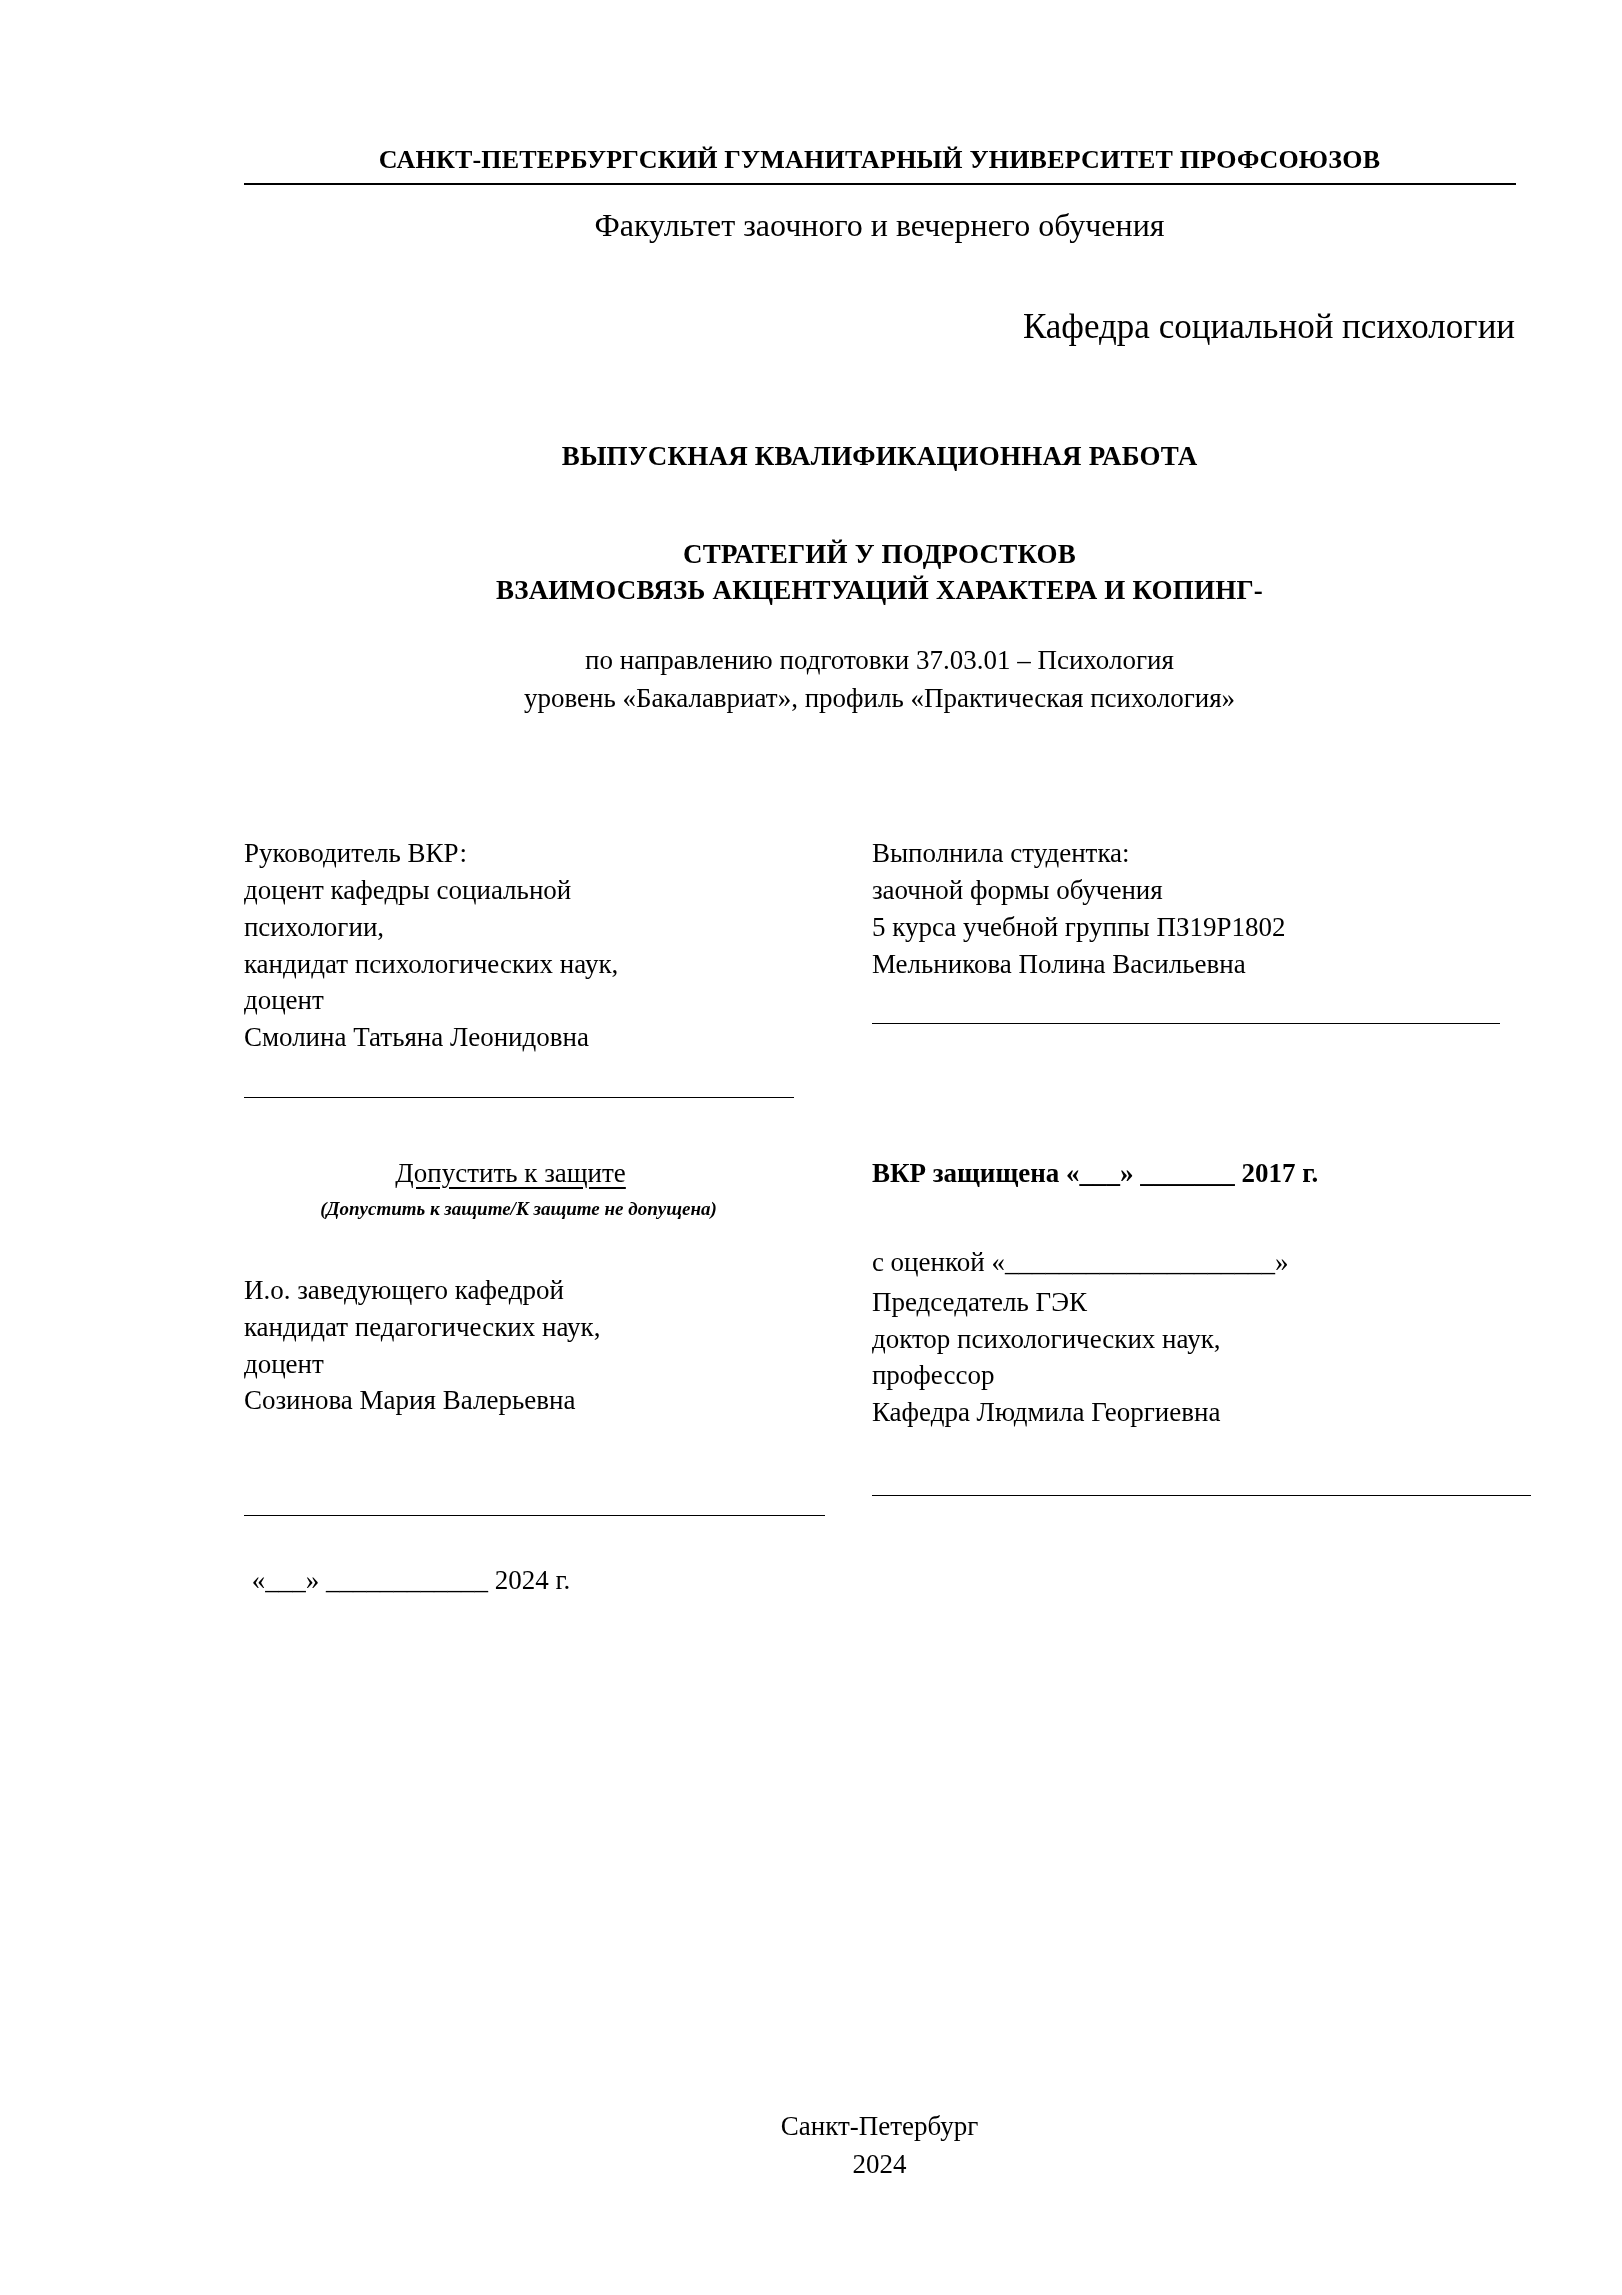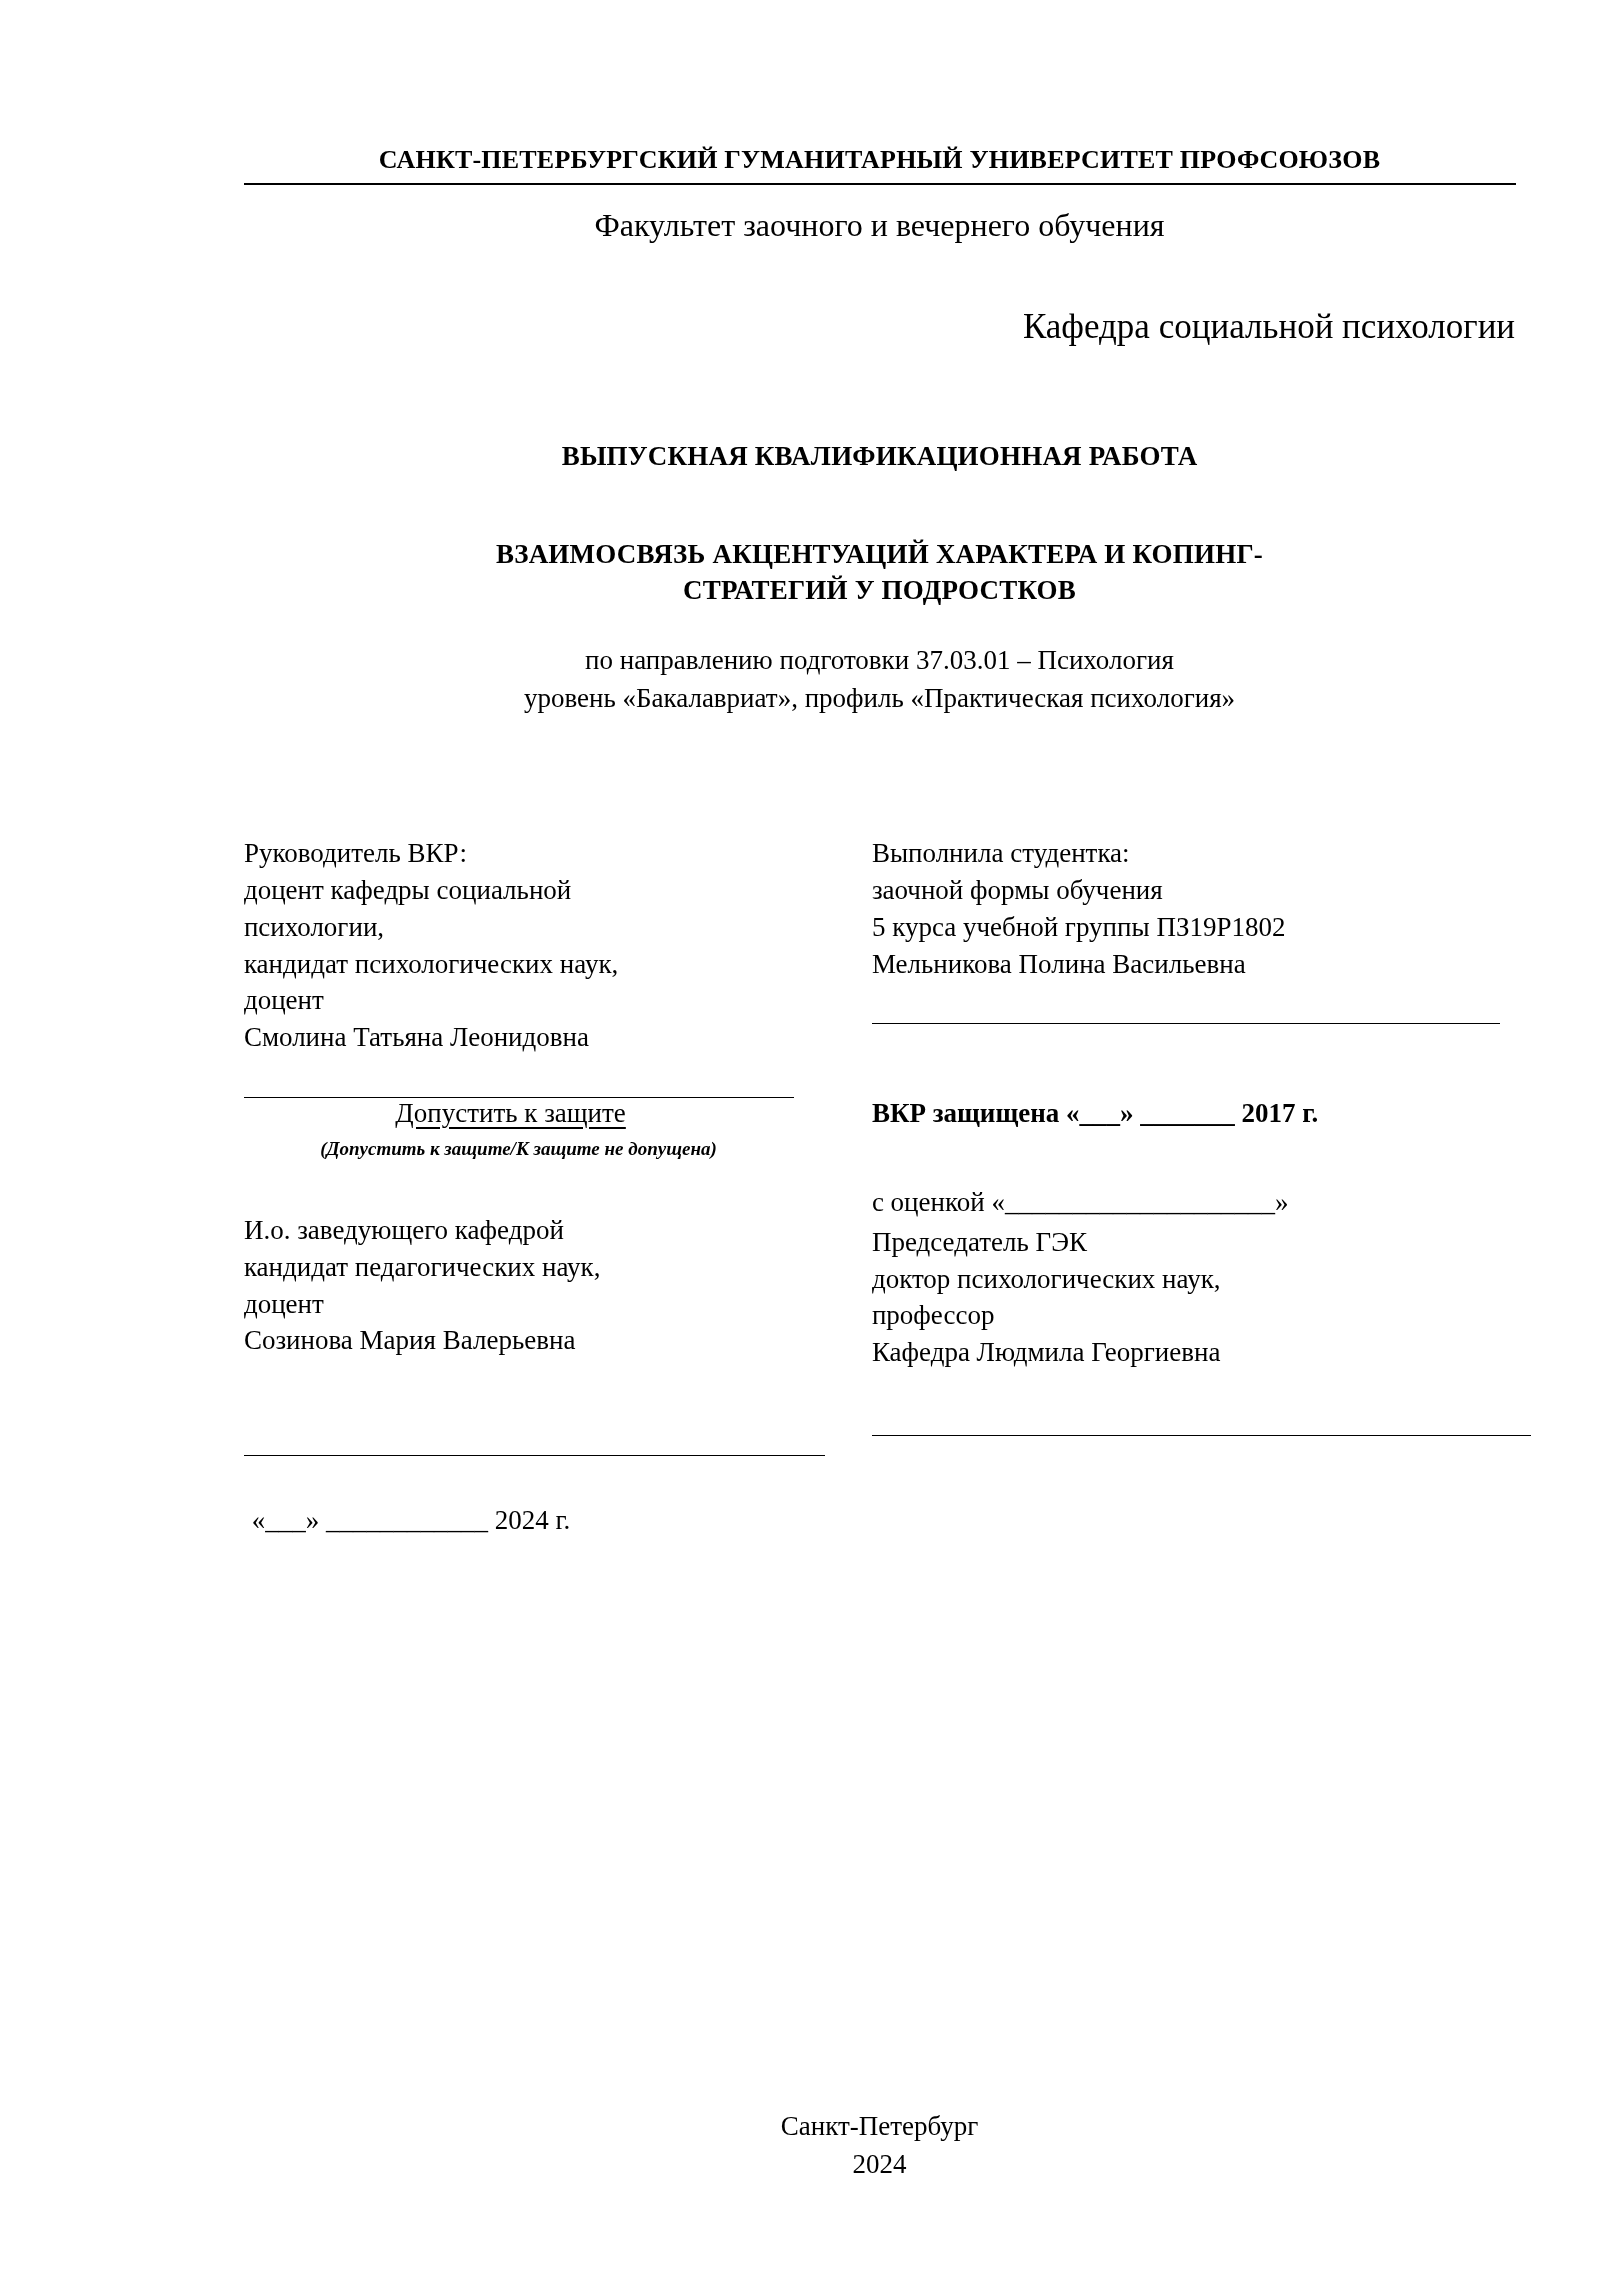--- a/index.html
+++ b/index.html
@@ -103,20 +103,21 @@
     margin-top: 41px;
   }
   .rule-right-sup {
     width: 628px;
     margin-top: 41px;
   }
 
   
   .cols2 {
     display: flex;
+    margin-top: 60px;
     justify-content: center;
   }
   .admit {
     text-align: center;
     font-weight: normal;
     font-size: 27px;
     text-decoration: underline;
     text-underline-offset: 4.7px;
     width: 502px;
     margin-left: 15.7px;
@@ -180,22 +181,22 @@
 <div class="page">
   <div class="content">
 
     <div class="university">САНКТ-ПЕТЕРБУРГСКИЙ ГУМАНИТАРНЫЙ УНИВЕРСИТЕТ ПРОФСОЮЗОВ</div>
     <div class="faculty">Факультет заочного и вечернего обучения</div>
     <div class="department">Кафедра социальной психологии</div>
 
     <div class="doc-type">ВЫПУСКНАЯ КВАЛИФИКАЦИОННАЯ РАБОТА</div>
 
     <div class="thesis-title">
+      <div>СТРАТЕГИЙ У ПОДРОСТКОВ</div>
       <div>ВЗАИМОСВЯЗЬ АКЦЕНТУАЦИЙ ХАРАКТЕРА И КОПИНГ-</div>
-      <div>СТРАТЕГИЙ У ПОДРОСТКОВ</div>
     </div>
 
     <div class="program">
       <div>по направлению подготовки 37.03.01 – Психология</div>
       <div>уровень «Бакалавриат», профиль «Практическая психология»</div>
     </div>
 
     <div class="cols">
       <div class="col-left">
         <div class="line-txt">Руководитель ВКР:</div>

